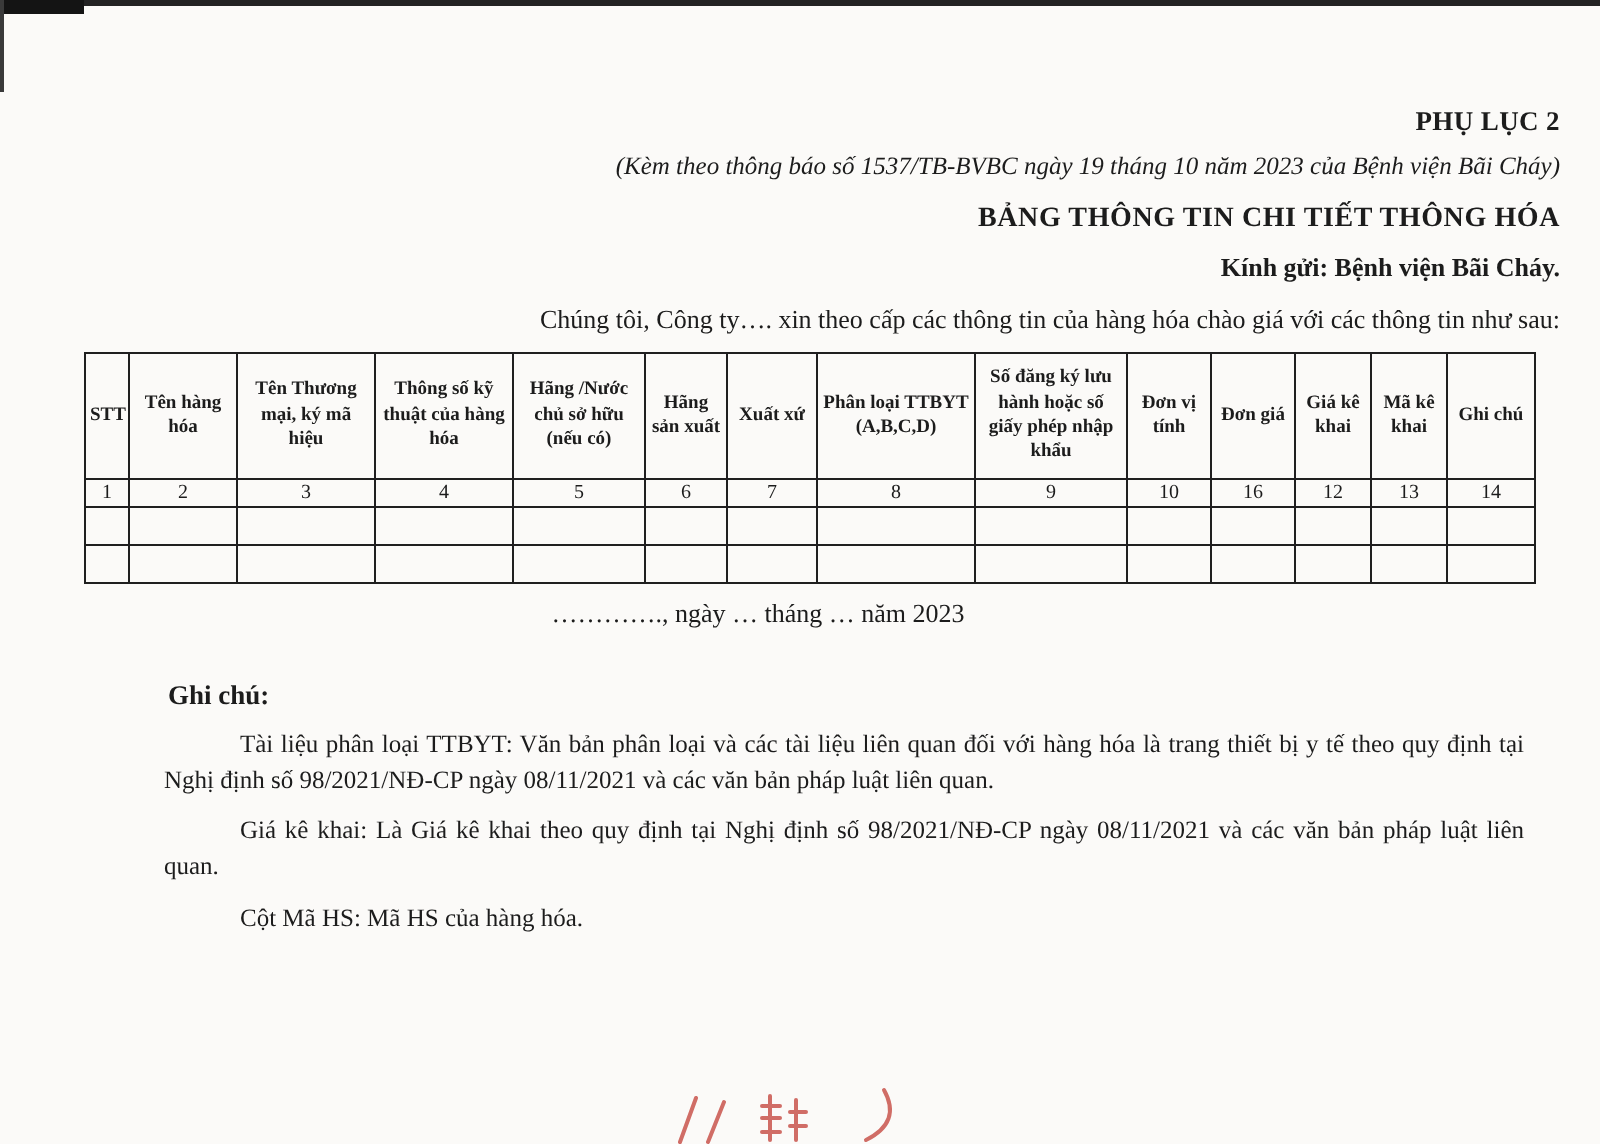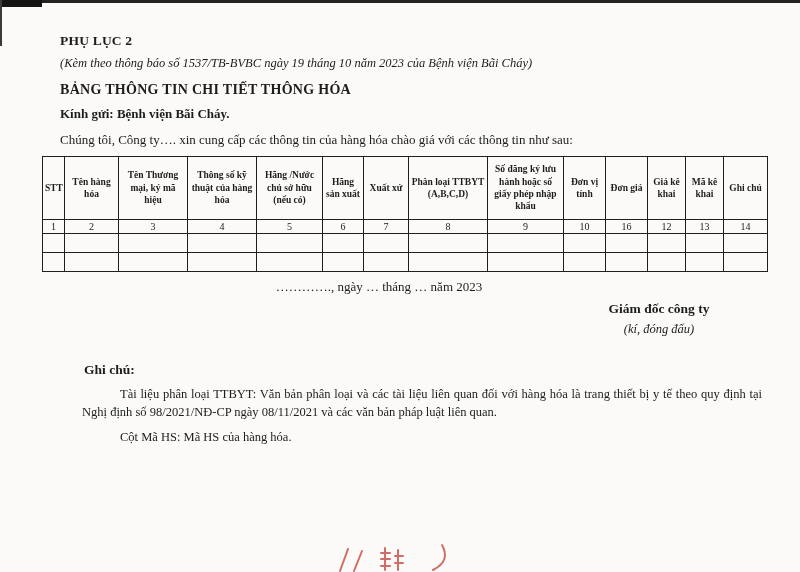--- a/index.html
+++ b/index.html
@@ -8,21 +8,21 @@
     background:#fbfaf8;
     color:#1c1c1c;
     font-family:"Liberation Serif","DejaVu Serif",serif;
   }
   
   .scan-band-top{position:absolute;top:0;left:0;width:800px;height:3px;background:#232323;}
   .scan-corner{position:absolute;top:0;left:0;width:42px;height:7px;background:#141414;}
   .scan-edge-left{position:absolute;top:0;left:0;width:2px;height:46px;background:#3a3a3a;}
 
   .content{padding-top:33px;}
-  .hdr{margin-left:60px;margin-right:20px;text-align:left;}
+  .hdr{margin-left:60px;margin-right:20px;text-align:right;margin-top:20px;}
   .appendix-title{font-size:13.5px;font-weight:bold;letter-spacing:.2px;}
   .subtitle{font-size:12.5px;font-style:italic;margin-top:7px;}
   .main-title{font-size:14px;font-weight:bold;margin-top:11px;letter-spacing:.3px;}
   .salutation{font-size:13px;font-weight:bold;margin-top:8px;}
   .intro{font-size:13px;margin-top:10px;}
 
   table.goods{
     border-collapse:collapse;table-layout:fixed;
     width:725px;margin:8px 0 0 42px;
     border:1.5px solid #1f1f1f;
@@ -65,21 +65,21 @@
 <div class="scan-corner"></div>
 <div class="scan-edge-left"></div>
 
 <div class="content">
 
   <div class="hdr">
     <div class="appendix-title">PHỤ LỤC 2</div>
     <div class="subtitle">(Kèm theo thông báo số 1537/TB-BVBC ngày 19 tháng 10 năm 2023 của Bệnh viện Bãi Cháy)</div>
     <div class="main-title">BẢNG THÔNG TIN CHI TIẾT THÔNG HÓA</div>
     <div class="salutation">Kính gửi: Bệnh viện Bãi Cháy.</div>
-    <div class="intro">Chúng tôi, Công ty…. xin cung cấp các thông tin của hàng hóa chào giá với các thông tin như sau:</div>
+    <div class="intro">Chúng tôi, Công ty…. xin theo cấp các thông tin của hàng hóa chào giá với các thông tin như sau:</div>
   </div>
 
   <table class="goods">
     <colgroup>
       <col style="width:22px">
         <col style="width:54px">
         <col style="width:69px">
         <col style="width:69px">
       <col style="width:66px">
         <col style="width:41px">
@@ -157,28 +157,25 @@
           <td></td>
           <td></td>
           <td></td>
           <td></td>
         </tr>
       </tbody>
   </table>
 
 
   <div class="date-line">…………., ngày … tháng …  năm 2023</div>
-  <div class="sig-block">
-    <div class="sig-title">Giám đốc công ty</div>
-    <div class="sig-note">(kí, đóng đấu)</div>
-  </div>
 
   <div class="notes">
     <div class="notes-heading">Ghi chú:</div>
     <div class="note-item">Tài liệu phân loại TTBYT: Văn bản phân loại và các tài liệu liên quan đối với hàng hóa là trang thiết bị y tế theo quy định tại Nghị định số 98/2021/NĐ-CP ngày 08/11/2021 và các văn bản pháp luật liên quan.</div>
+    <div class="note-item">Giá kê khai: Là Giá kê khai theo quy định tại Nghị định số 98/2021/NĐ-CP ngày 08/11/2021 và các văn bản pháp luật liên quan.</div>
     <div class="note-item">Cột Mã HS: Mã HS của hàng hóa.</div>
   </div>
 
 </div>
 
 <svg class="stamp" viewBox="0 0 132 30">
   <g stroke="#c64a42" stroke-width="2" fill="none" stroke-linecap="round" opacity="0.8">
     <path d="M10 29 L18 7"></path>
     <path d="M24 29 L32 9"></path>
     <path d="M55 6 v22 M51 11 h9 M51 17 h9 M51 24 h9"></path>

